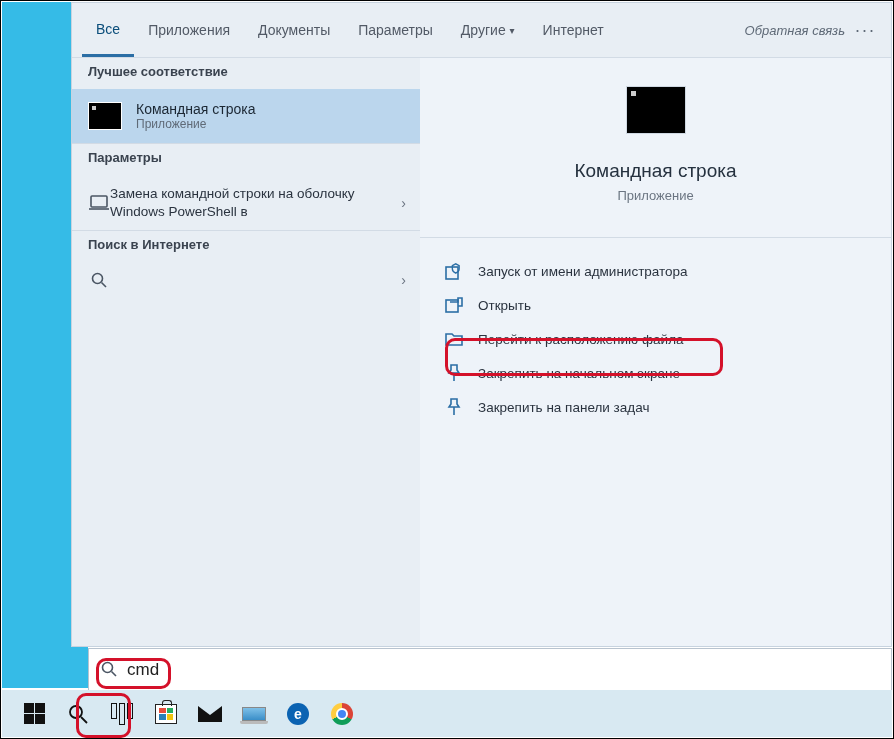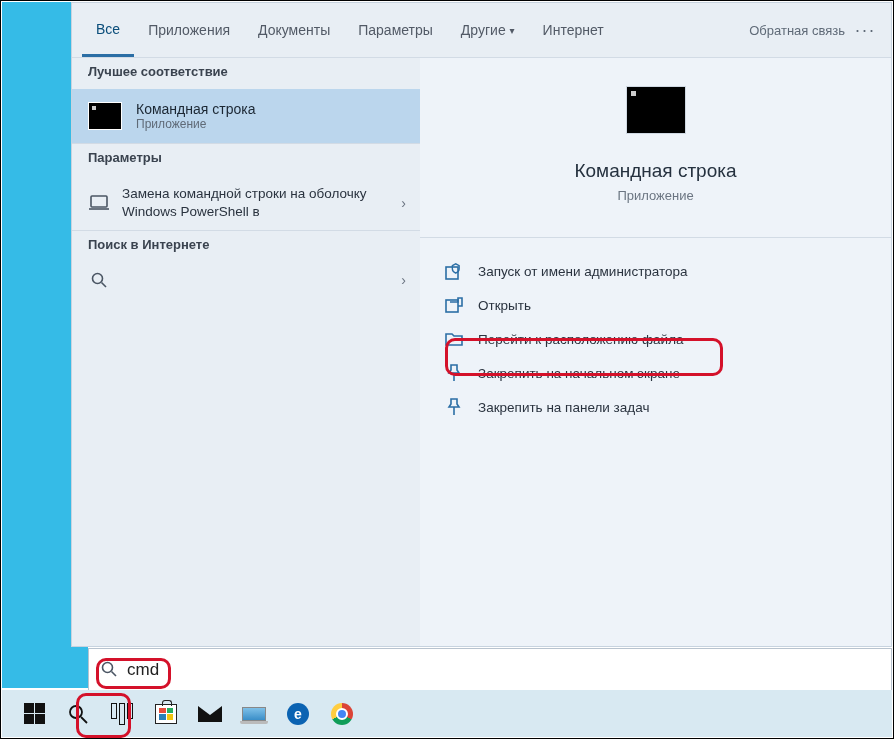--- a/index.html
+++ b/index.html
@@ -13,42 +13,42 @@
 
   
   .panel {
     position:absolute; left:70px; top:1px; right:1px; height:645px;
     background:#e8eef4; display:flex; flex-direction:column; border:1px solid #c7d3df;
   }
   .tabs { display:flex; align-items:center; height:54px; padding:0 10px; font-size:14px; color:#525a66; }
   .tab { padding:0 14px; height:100%; display:flex; align-items:center; cursor:pointer; }
   .tab.active { color:#0a4d7a; border-bottom:3px solid #2b6ea5; }
   .tabs-spacer { flex:1; }
-  .feedback { font-size:13px; color:#5f6a77; padding-right:4px; cursor:pointer; }
+  .feedback { font-size:13px; color:#5f6a77; padding-right:4px; cursor:pointer;font-style:italic; }
   .more-dots { width:32px; text-align:center; font-size:18px; color:#5f6a77; cursor:pointer; letter-spacing:1px;}
 
   .columns { flex:1; display:flex; }
   .col-left { width:348px; display:flex; flex-direction:column; }
   .col-right { flex:1; background:#eef3f9; border-top:1px solid #d2dbe5; padding:28px 24px 0 24px; }
 
   .section-header { font-size:13px; font-weight:600; color:#3a434f; padding:6px 16px 10px 16px; border-top:1px solid #d2dbe5; }
   .section-header.first { border-top:1px solid #d2dbe5; }
 
   .best-match {
     display:flex; align-items:center; gap:14px; padding:12px 16px;
     background:#bbd6ed; cursor:pointer;
   }
   .cmd-thumb { width:34px; height:28px; background:#000; border:1px solid #fff; position:relative; }
   .cmd-thumb::before { content:""; position:absolute; left:3px; top:3px; width:4px; height:4px; background:#ccc; }
   .best-text { display:flex; flex-direction:column; }
   .best-title { font-size:14px; color:#1b2733; }
   .best-sub { font-size:12px; color:#5f6a77; }
 
   .row {
-    display:flex; align-items:center; gap:12px; padding:10px 16px; cursor:pointer; position:relative;
+    display:flex; align-items:center; padding:10px 16px; cursor:pointer; position:relative;
   }
   .row-icon { width:22px; display:flex; justify-content:center; color:#4a5563; }
   .row-text { font-size:13.5px; color:#2a333f; line-height:1.3; max-width:250px;}
   .row-sub { color:#6b7582; }
   .chev { position:absolute; right:14px; color:#6b7582; font-size:14px; }
 
   .preview-area { display:flex; flex-direction:column; align-items:center; }
   .preview-thumb { width:60px; height:48px; background:#000; border:1px solid #cfd8e2; margin-bottom:26px; position:relative;}
   .preview-thumb::before { content:""; position:absolute; left:4px; top:4px; width:5px; height:5px; background:#ccc; }
   .preview-title { font-size:19px; color:#25313f; margin-bottom:6px; }

